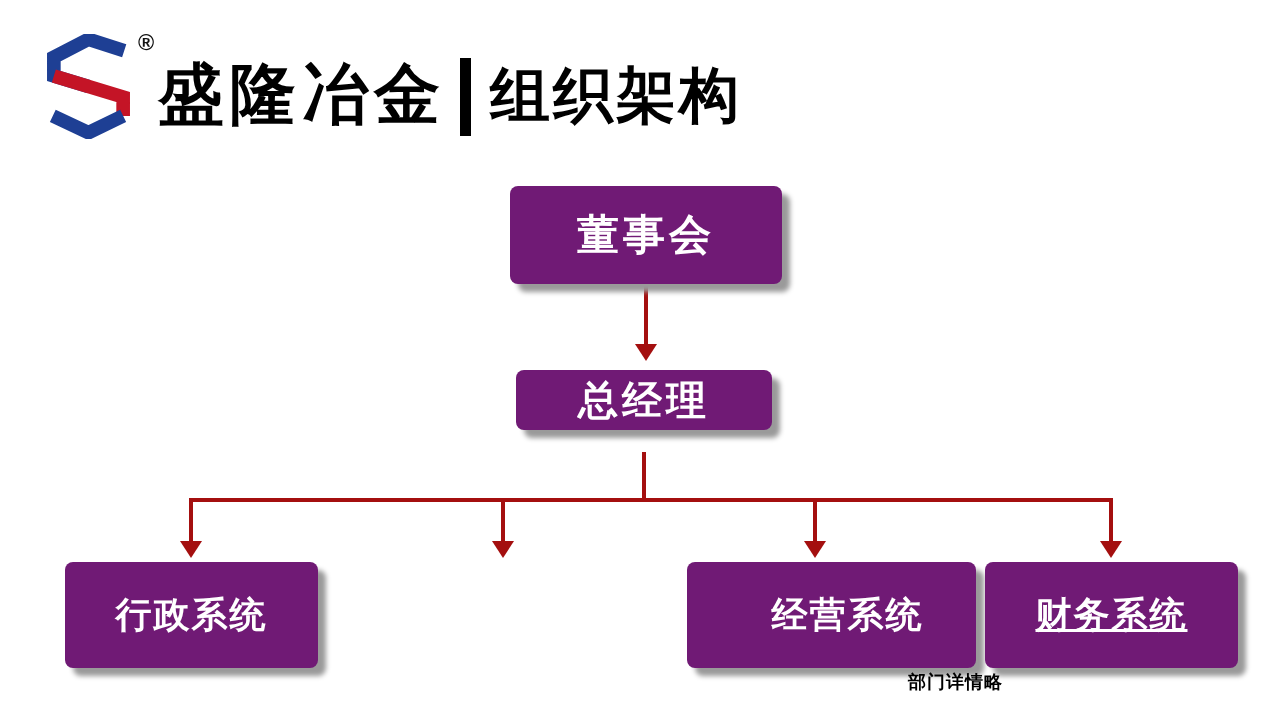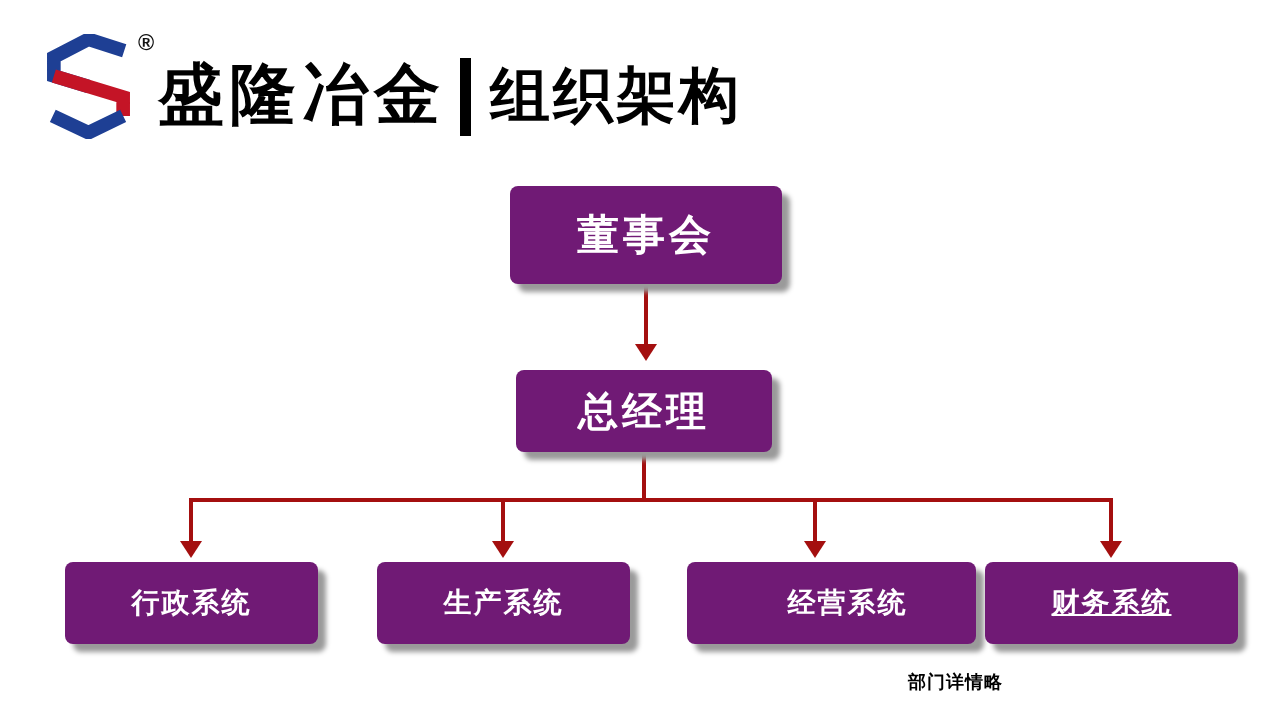--- a/index.html
+++ b/index.html
@@ -66,28 +66,28 @@
     white-space:nowrap;
   }
   .node-board{
     left:510px; top:186px;
     width:272px; height:98px;
     font-size:42px;
     letter-spacing:4px;
   }
   .node-manager{
     left:516px; top:370px;
-    width:256px; height:82px;
+    width:256px; height:60px;
     font-size:40px;
     letter-spacing:4px;
   }
   .node-child{
     top:562px;
-    height:82px;
-    font-size:28px;
+    height:106px;
+    font-size:36px;
     letter-spacing:2px;
   }
   .node-c1{left:65px;  width:253px;}
   .node-c2{left:377px; width:253px;}
   .node-c3{left:687px; width:257px;padding-left:32px;}
   .node-c4{left:985px; width:253px;text-decoration:underline;}
   
   .connectors{
     position:absolute;
     left:0; top:0;
@@ -141,21 +141,20 @@
     <line x1="1111" y1="500" x2="1111" y2="543" stroke="#a40f0f" stroke-width="4"></line>
     <polygon points="1100,541 1122,541 1111,558" fill="#a40f0f"></polygon>
   </svg>
 
   <div class="node node-board">董事会</div>
 
   <div class="node node-manager">总经理</div>
 
   <div class="node node-child node-c1">行政系统</div>
 
-  <div class="node node-child node-c2">生产系统</div>
 
   <div class="node node-child node-c3">经营系统</div>
 
   <div class="node node-child node-c4">财务系统</div>
 
   <div class="footnote">部门详情略</div>
 
 </div>
 
 </body></html>

